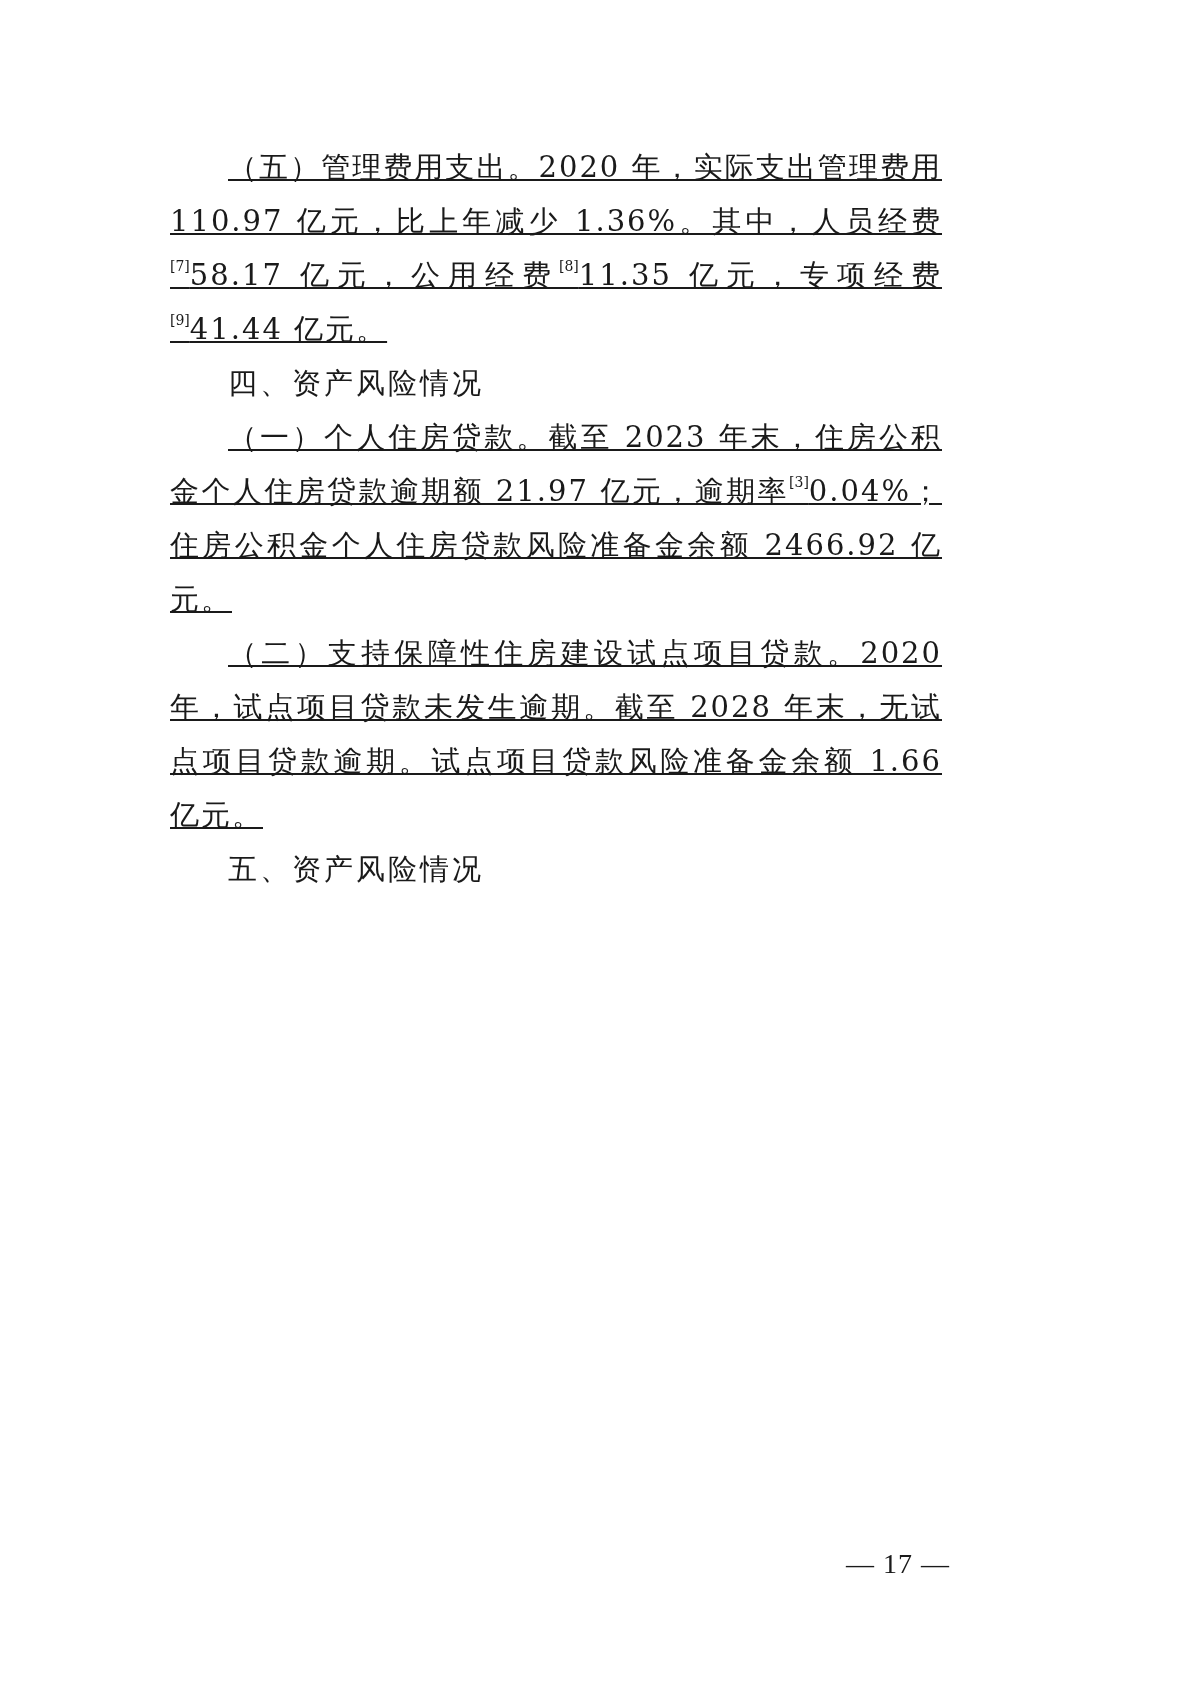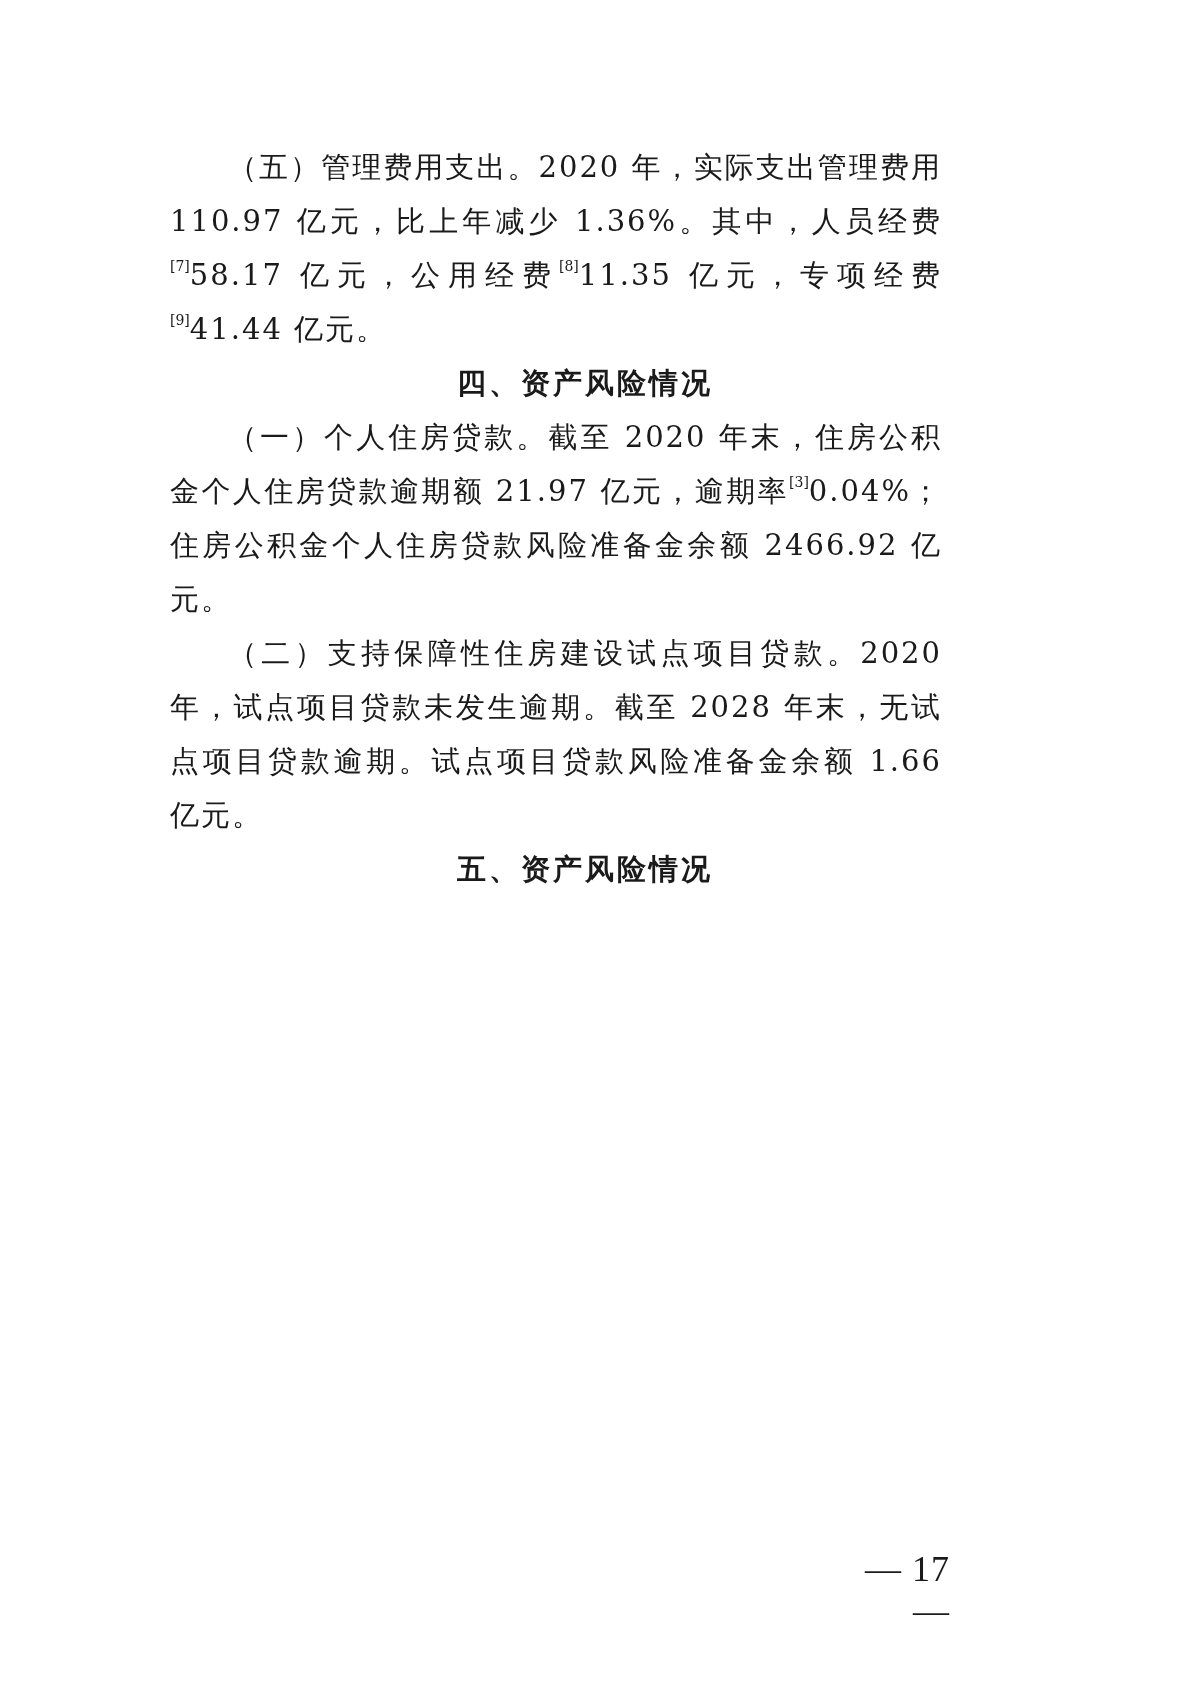--- a/index.html
+++ b/index.html
@@ -4,40 +4,40 @@
   <style>
     html, body { margin: 0; padding: 0; background: #ffffff; }
     body { width: 1200px; height: 1697px; position: relative; overflow: hidden; }
     .page { position: absolute; left: 0; top: 0; width: 1200px; height: 1697px; background: #fff; }
     .content {
       position: absolute; left: 170px; top: 140px; width: 772px;
       font-family: "DejaVu Serif", "Liberation Serif", serif;
       font-size: 29px; color: #1a1a1a; line-height: 54px;
       letter-spacing: 2px;
     }
-    .para { margin: 0; text-indent: 58px; text-align: justify; text-align-last: left; }
-    .heading { margin: 0; text-indent: 58px; font-family: "DejaVu Sans", "Liberation Sans", sans-serif; font-weight: bold; letter-spacing: 3px; text-align: center; }
+    .para { margin: 0; text-indent: 58px; text-align: justify; text-align-last: left; text-decoration: underline; }
+    .heading { margin: 0; text-indent: 58px; font-family: "DejaVu Sans", "Liberation Sans", sans-serif; font-weight: normal; letter-spacing: 3px; }
     sup.fn { font-size: 14px; vertical-align: 14px; line-height: 0; letter-spacing: 0; }
     .page-number {
       position: absolute; left: 840px; top: 1548px; width: 110px;
       font-family: "Liberation Serif", "DejaVu Serif", serif;
-      font-size: 36px; color: #1a1a1a; text-align: right; letter-spacing: 1px;
+      font-size: 28px; color: #1a1a1a; text-align: right; letter-spacing: 1px;
     }
   </style>
 </head>
 <body>
 
 <div class="page">
   <div class="content">
 
     <p class="para"><span>（五）管理费用支出。2020 年，实际支出管理费用 110.97 亿元，比上年减少 1.36%。其中，人员经费</span><sup class="fn">[7]</sup><span>58.17 亿元，公用经费</span><sup class="fn">[8]</sup><span>11.35 亿元，专项经费</span><sup class="fn">[9]</sup><span>41.44 亿元。</span></p>
 
     <p class="heading">四、资产风险情况</p>
 
-    <p class="para"><span>（一）个人住房贷款。截至 2020 年末，住房公积金个人住房贷款逾期额 21.97 亿元，逾期率</span><sup class="fn">[3]</sup><span>0.04%；住房公积金个人住房贷款风险准备金余额 2466.92 亿元。</span></p>
+    <p class="para"><span>（一）个人住房贷款。截至 2023 年末，住房公积金个人住房贷款逾期额 21.97 亿元，逾期率</span><sup class="fn">[3]</sup><span>0.04%；住房公积金个人住房贷款风险准备金余额 2466.92 亿元。</span></p>
 
 
     <p class="para"><span>（二）支持保障性住房建设试点项目贷款。2020 年，试点项目贷款未发生逾期。截至 2028 年末，无试点项目贷款逾期。试点项目贷款风险准备金余额 1.66 亿元。</span></p>
 
     <p class="heading">五、资产风险情况</p>
 
 
 
   </div>
 

